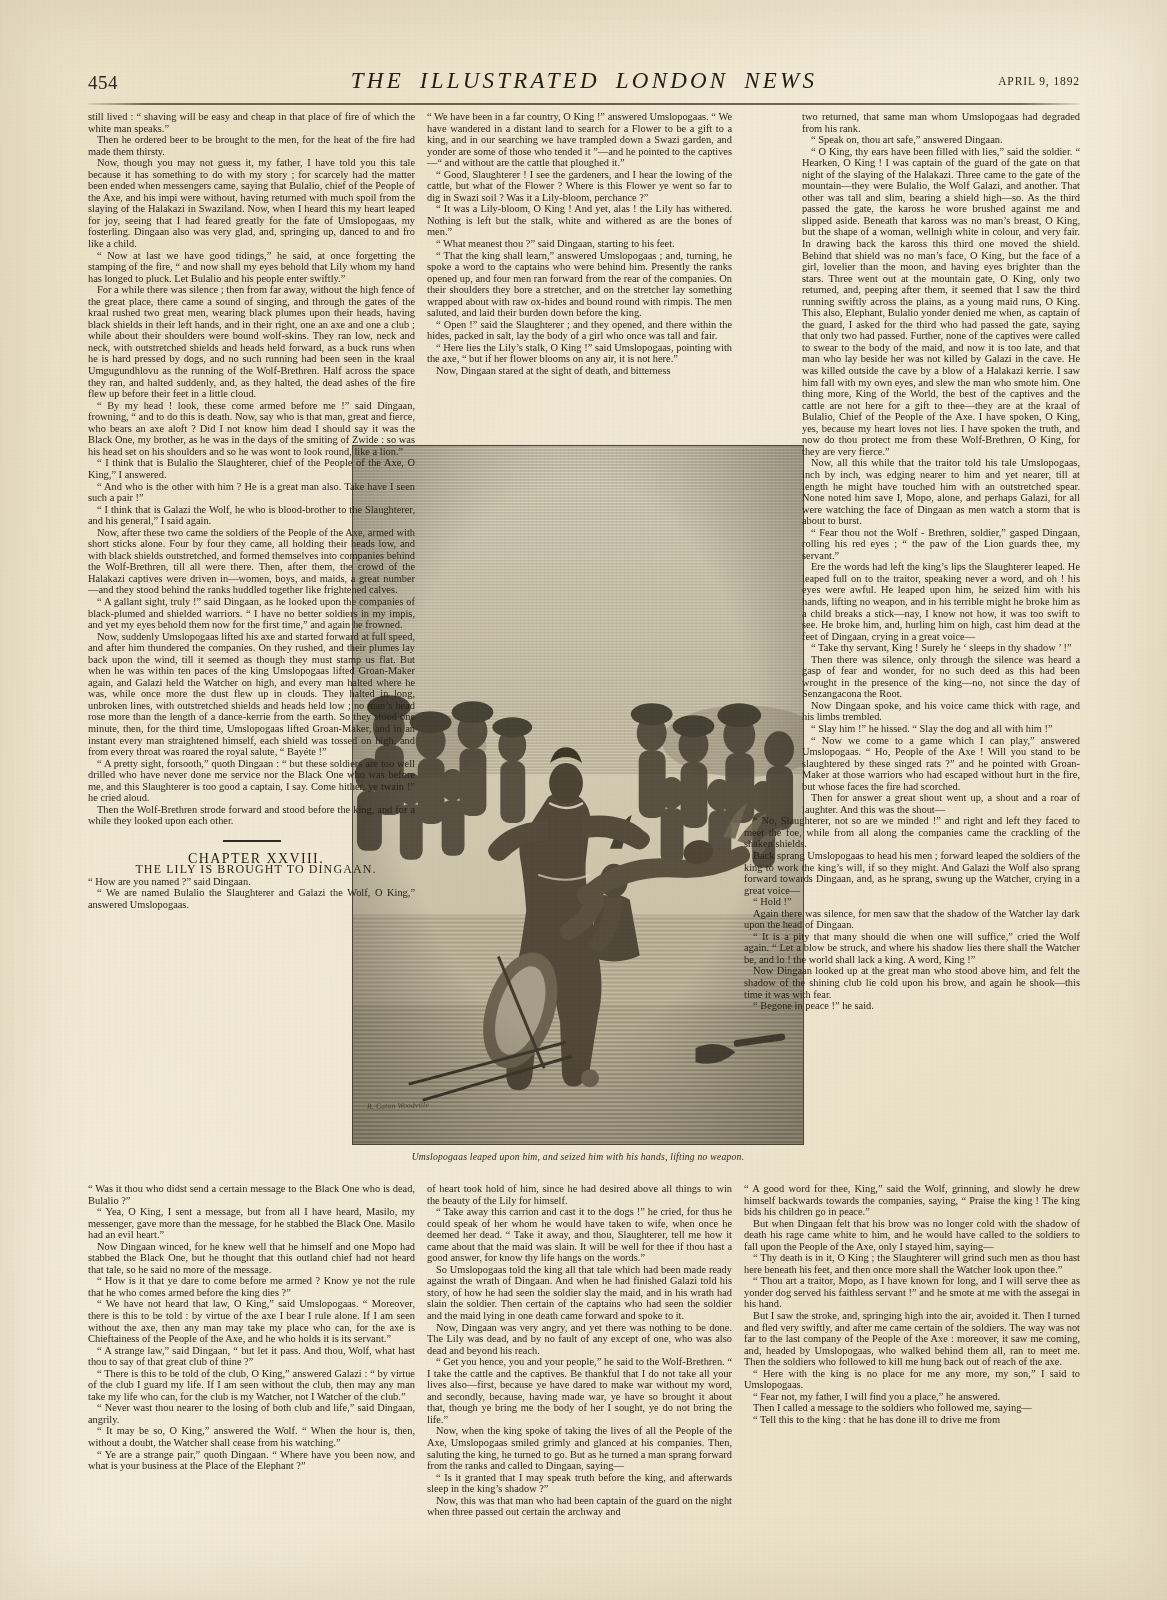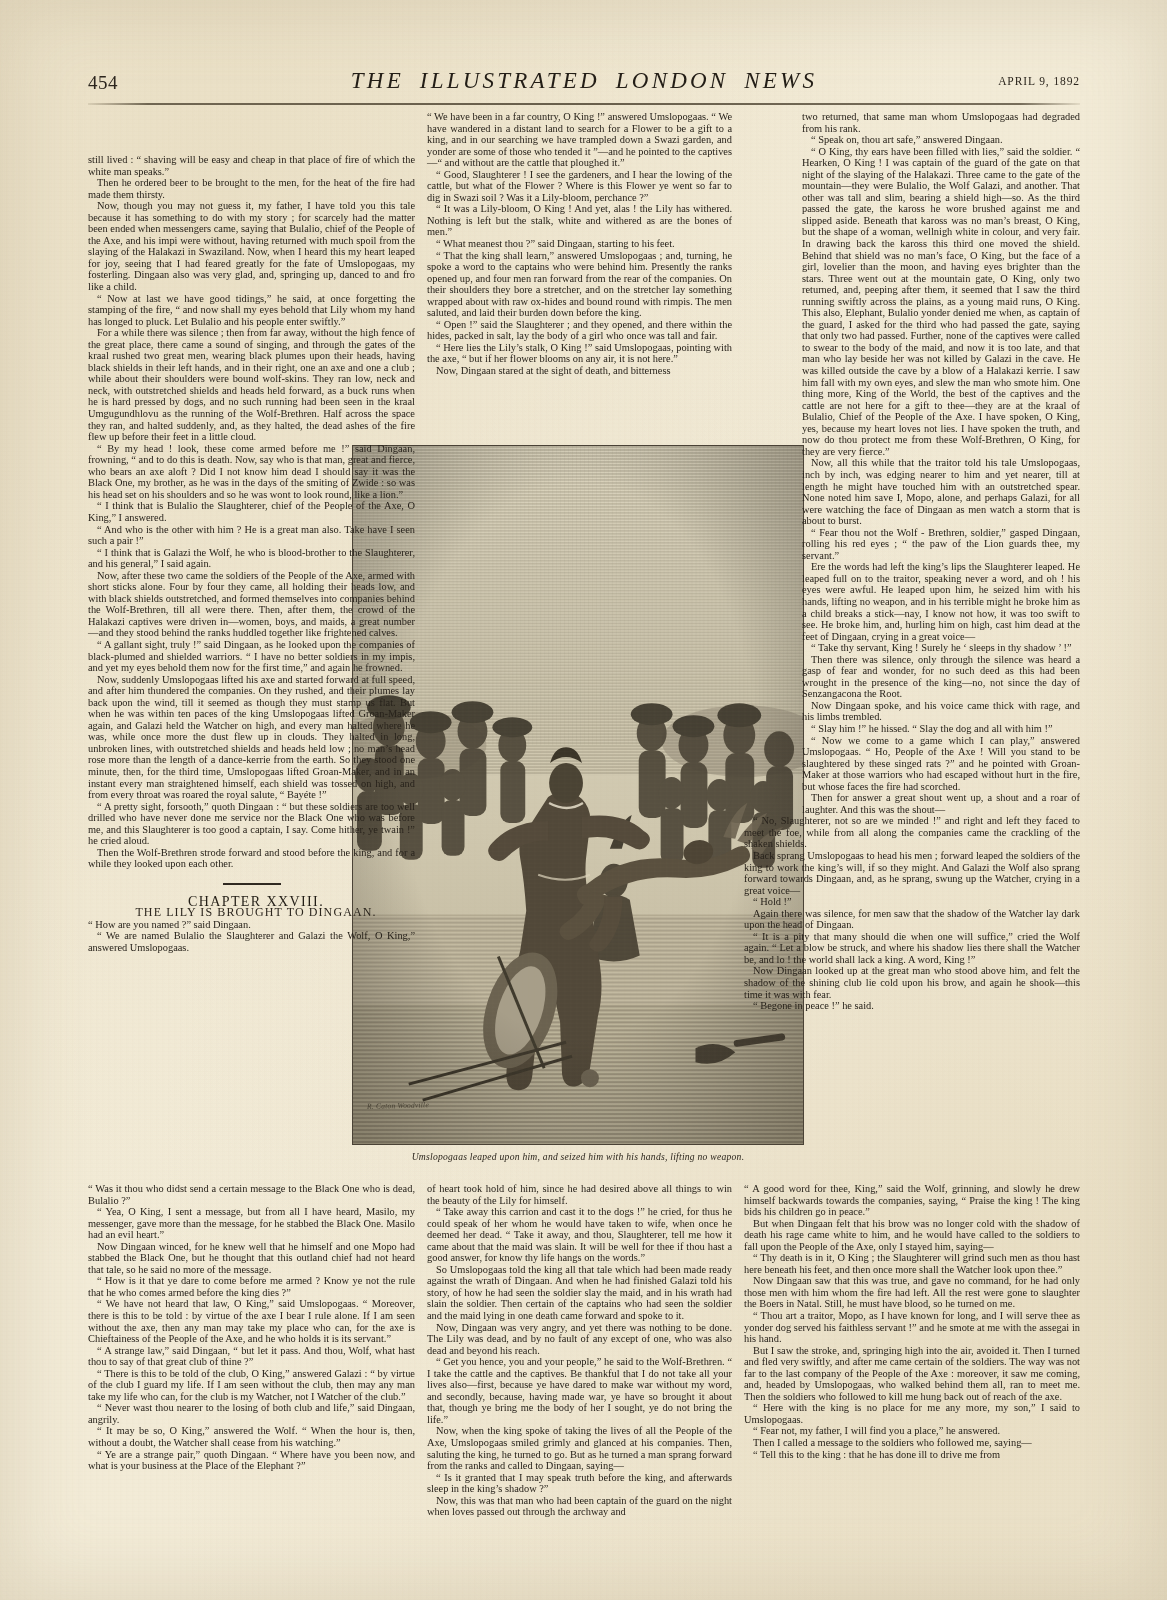--- a/index.html
+++ b/index.html
@@ -99,21 +99,21 @@
     text-justify: inter-word;
     color: #26211a;
     hyphens: none;
   }
   .col p {
     margin: 0;
     text-indent: 9px;
   }
   .col p.noind { text-indent: 0; }
 
-  #col1 { left: 88px;  width: 327px; margin-top: 43px; }
+  #col1 { left: 88px;  width: 327px; }
   #col2 { left: 427px; width: 305px; }
   #col3 { left: 744px; width: 336px; }
   .img-intrude {
     float: left;
     width: 58px;
     height: 702px;
     shape-outside: inset(0);
   }
 
   
@@ -440,30 +440,29 @@
 
   <div class="col" id="col2b">
     <div>
         <p class="noind">of heart took hold of him, since he had desired above all things to win the beauty of the Lily for himself.</p>
         <p>“ Take away this carrion and cast it to the dogs !” he cried, for thus he could speak of her whom he would have taken to wife, when once he deemed her dead. “ Take it away, and thou, Slaughterer, tell me how it came about that the maid was slain. It will be well for thee if thou hast a good answer, for know thy life hangs on the words.”</p>
         <p>So Umslopogaas told the king all that tale which had been made ready against the wrath of Dingaan. And when he had finished Galazi told his story, of how he had seen the soldier slay the maid, and in his wrath had slain the soldier. Then certain of the captains who had seen the soldier and the maid lying in one death came forward and spoke to it.</p>
         <p>Now, Dingaan was very angry, and yet there was nothing to be done. The Lily was dead, and by no fault of any except of one, who was also dead and beyond his reach.</p>
         <p>“ Get you hence, you and your people,” he said to the Wolf-Brethren. “ I take the cattle and the captives. Be thankful that I do not take all your lives also—first, because ye have dared to make war without my word, and secondly, because, having made war, ye have so brought it about that, though ye bring me the body of her I sought, ye do not bring the life.”</p>
         <p>Now, when the king spoke of taking the lives of all the People of the Axe, Umslopogaas smiled grimly and glanced at his companies. Then, saluting the king, he turned to go. But as he turned a man sprang forward from the ranks and called to Dingaan, saying—</p>
         <p>“ Is it granted that I may speak truth before the king, and afterwards sleep in the king’s shadow ?”</p>
-        <p>Now, this was that man who had been captain of the guard on the night when loves passed out through the archway and</p>
+        <p>Now, this was that man who had been captain of the guard on the night when three passed out certain the archway and</p>
       </div>
   </div>
 
   <div class="col" id="col3b">
     <div>
         <p class="noind">“ A good word for thee, King,” said the Wolf, grinning, and slowly he drew himself backwards towards the companies, saying, “ Praise the king ! The king bids his children go in peace.”</p>
         <p>But when Dingaan felt that his brow was no longer cold with the shadow of death his rage came white to him, and he would have called to the soldiers to fall upon the People of the Axe, only I stayed him, saying—</p>
         <p>“ Thy death is in it, O King ; the Slaughterer will grind such men as thou hast here beneath his feet, and then once more shall the Watcher look upon thee.”</p>
-        <p>Now Dingaan saw that this was true, and gave no command, for he had only those men with him whom the fire had left. All the rest were gone to slaughter the Boers in Natal. Still, he must have blood, so he turned on me.</p>
         <p>“ Thou art a traitor, Mopo, as I have known for long, and I will serve thee as yonder dog served his faithless servant !” and he smote at me with the assegai in his hand.</p>
         <p>But I saw the stroke, and, springing high into the air, avoided it. Then I turned and fled very swiftly, and after me came certain of the soldiers. The way was not far to the last company of the People of the Axe : moreover, it saw me coming, and, headed by Umslopogaas, who walked behind them all, ran to meet me. Then the soldiers who followed to kill me hung back out of reach of the axe.</p>
         <p>“ Here with the king is no place for me any more, my son,” I said to Umslopogaas.</p>
         <p>“ Fear not, my father, I will find you a place,” he answered.</p>
         <p>Then I called a message to the soldiers who followed me, saying—</p>
         <p>“ Tell this to the king : that he has done ill to drive me from</p>
       </div>
   </div>
 
   <div class="paper-grain"></div>

